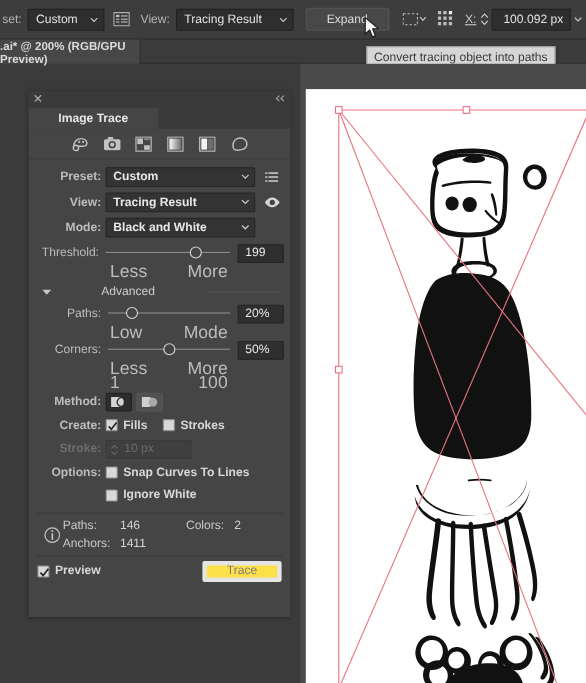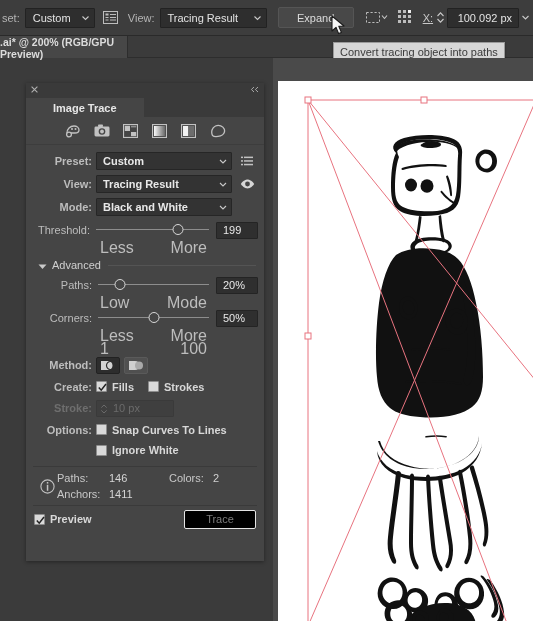--- a/index.html
+++ b/index.html
@@ -197,21 +197,21 @@
   .endrow { display:flex; height:13px; padding-left:8px; padding-right:6px; }
   .endrow .spacer { width:64px; }
   .endcaps { position:relative; flex:1; }
   .endcaps span { position:absolute; color:#bdbdbd; font-size:16px; top:-1px; }
   .endcaps .lft { left: 2px; }
   .endcaps .rgt { right: 2px; }
   .endrow .tail { width:49px; }
 
   .adv-row {
     display:flex; align-items:center; height:20px;
-    padding-left:12px; padding-right:8px; margin-top:2px;
+    padding-left:12px; padding-right:8px; margin-top:2px;gap:40px;
   }
   .adv-tri { margin-right:5px; }
   .adv-label { color:#cfcfcf; font-size:11px; margin-right:7px; }
   .adv-line { flex:1; height:1px; background:#545454; }
 
   .method-icons { display:flex; gap:4px; }
   .micon {
     width:24px; height:17px;
     display:flex; align-items:center; justify-content:center;
     border-radius:2px;
@@ -251,21 +251,21 @@
   .ig-k { width:52px; color:#c8c8c8; }
   .ig-v { width:60px; color:#d6d6d6; }
   .ig-k2 { width:44px; color:#c8c8c8; }
 
   .footer {
     display:flex; align-items:center;
     height: 26px; padding: 0 8px;
     justify-content: space-between;
   }
   .trace-btn {
-    background:#000000; border:1px solid #e5e5e5; border-radius:2px;
+    background:#fde047; border:4px solid #e5e5e5; border-radius:2px;
     color:#7d7d7d; font-size:11px;
     height:19px; width:72px;
     display:flex; align-items:center; justify-content:center;
   }
 
   .cursor { position:absolute; pointer-events:none; }
 </style>
 </head>
 <body>
 

